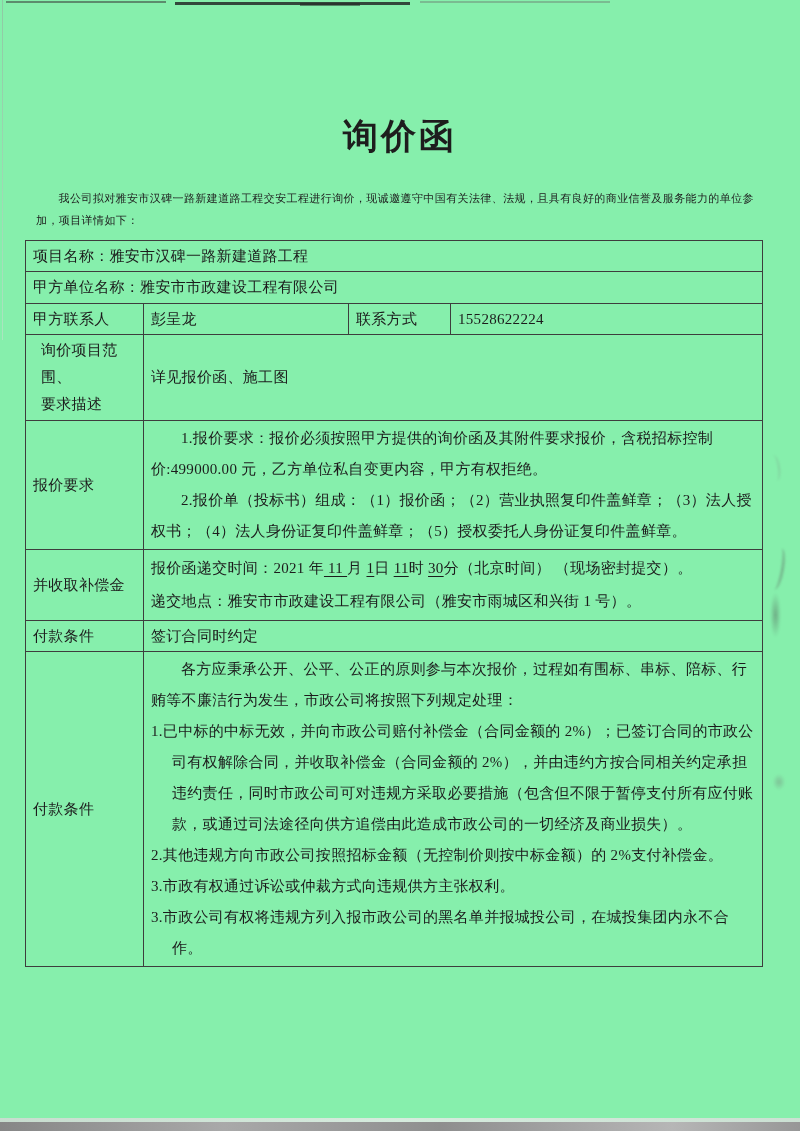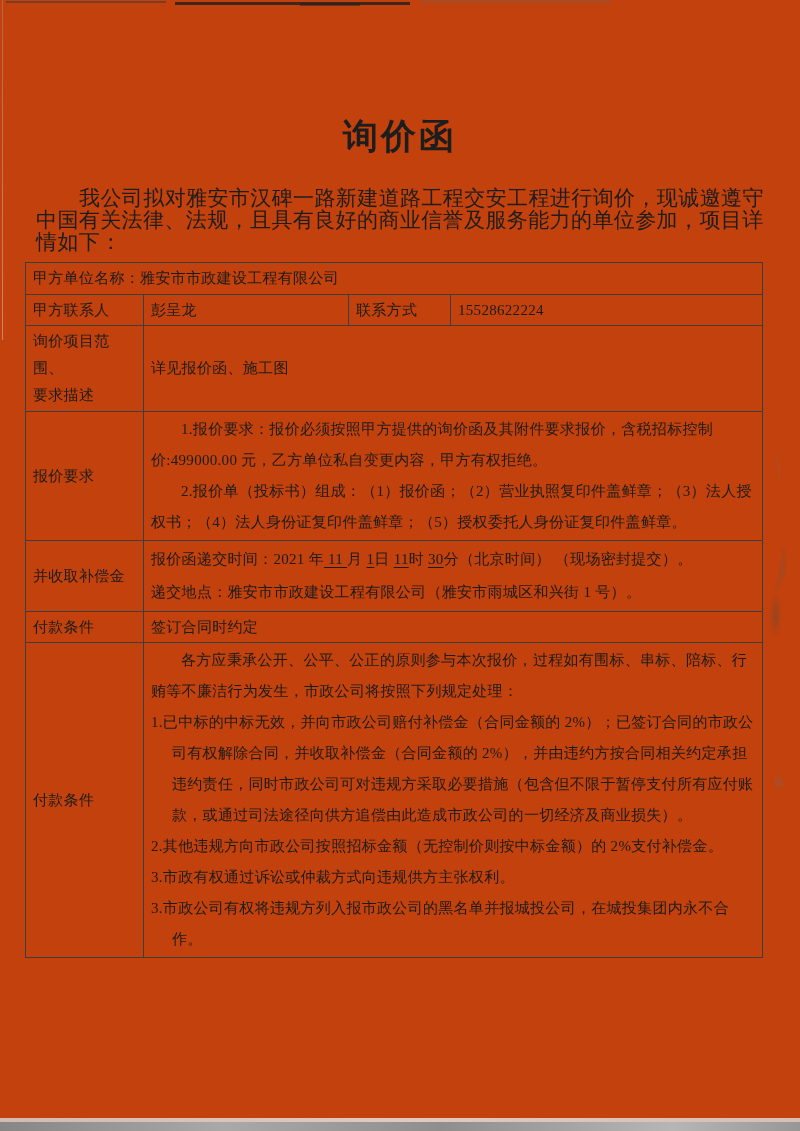--- a/index.html
+++ b/index.html
@@ -4,21 +4,21 @@
 <style>
   html,body{margin:0;padding:0;}
   body{
     width:800px;height:1131px;
     background:#ffffff;
     font-family:"Liberation Serif","DejaVu Serif",serif;
     color:#1d1d1d;
     position:relative;
     overflow:hidden;
   }
-  .page{position:absolute;inset:0;background:#c2410c;}
+  .page{position:absolute;inset:0;background:#86efac;}
 
   
   .artifact{position:absolute;pointer-events:none;}
   .top-line-a{top:1px;left:6px;width:160px;height:2px;background:#3a3a3a;opacity:.55;}
   .top-line-b{top:2px;left:175px;width:235px;height:3px;background:#1f1f1f;opacity:.8;filter:blur(.4px);}
   .top-line-c{top:1px;left:420px;width:190px;height:2px;background:#666;opacity:.38;}
   .top-line-d{top:3px;left:300px;width:60px;height:3px;background:#222;opacity:.5;filter:blur(.6px);}
   .left-edge{top:0;left:2px;width:1px;height:340px;background:linear-gradient(#9a9a9a,#d9d9d9);opacity:.45;}
   .bottom-bar{bottom:0;left:0;width:800px;height:9px;
     background:linear-gradient(90deg,#868686,#a9a9a9 28%,#8e8e8e 55%,#b6b6b6 84%,#979797);}
@@ -31,42 +31,42 @@
   
   .doc-title{
     margin:113px 0 0 0;
     text-align:center;
     font-size:35px;
     font-weight:bold;
     letter-spacing:3px;
   }
   .intro{
     margin:27px 30px 0 36px;
-    font-size:21px;
+    font-size:11px;
     line-height:22px;
     text-indent:2.05em;
     letter-spacing:.4px;
   }
 
   table.details{
     margin:9px 0 0 25px;
     width:737px;
     table-layout:fixed;
     border-collapse:collapse;
     font-size:15px;
     color:#1c1c1c;
   }
   table.details td{
     border:1px solid #3d3d3d;
     padding:2px 7px;
     vertical-align:middle;
     letter-spacing:.3px;
   }
   td.lbl{line-height:26px;}
-  .two-line-lbl div{line-height:27px;}
+  .two-line-lbl div{line-height:27px;margin-left:8px;}
   .para{ text-indent:2em; line-height:31px; }
   .line8{ line-height:33px; }
   .hang{ padding-left:21px; text-indent:-21px; line-height:31px; }
   .intro-para{ text-indent:2em; line-height:31px; }
   .u{ text-decoration:underline; text-underline-offset:3px; }
 </style>
 </head>
 <body>
 
 <div class="page">
@@ -89,20 +89,23 @@
 
   <table class="details">
     <colgroup>
       <col style="width:118px">
         <col style="width:205px">
         <col style="width:102px">
         <col style="width:312px">
     </colgroup>
 
     <tbody>
+        <tr style="height:31px">
+      <td colspan="4">项目名称：雅安市汉碑一路新建道路工程</td>
+    </tr>
 
     <tr style="height:32px">
       <td colspan="4">甲方单位名称：雅安市市政建设工程有限公司</td>
     </tr>
 
     <tr style="height:31px">
       <td class="lbl">甲方联系人</td>
       <td>彭呈龙</td>
       <td>联系方式</td>
       <td>15528622224</td>

